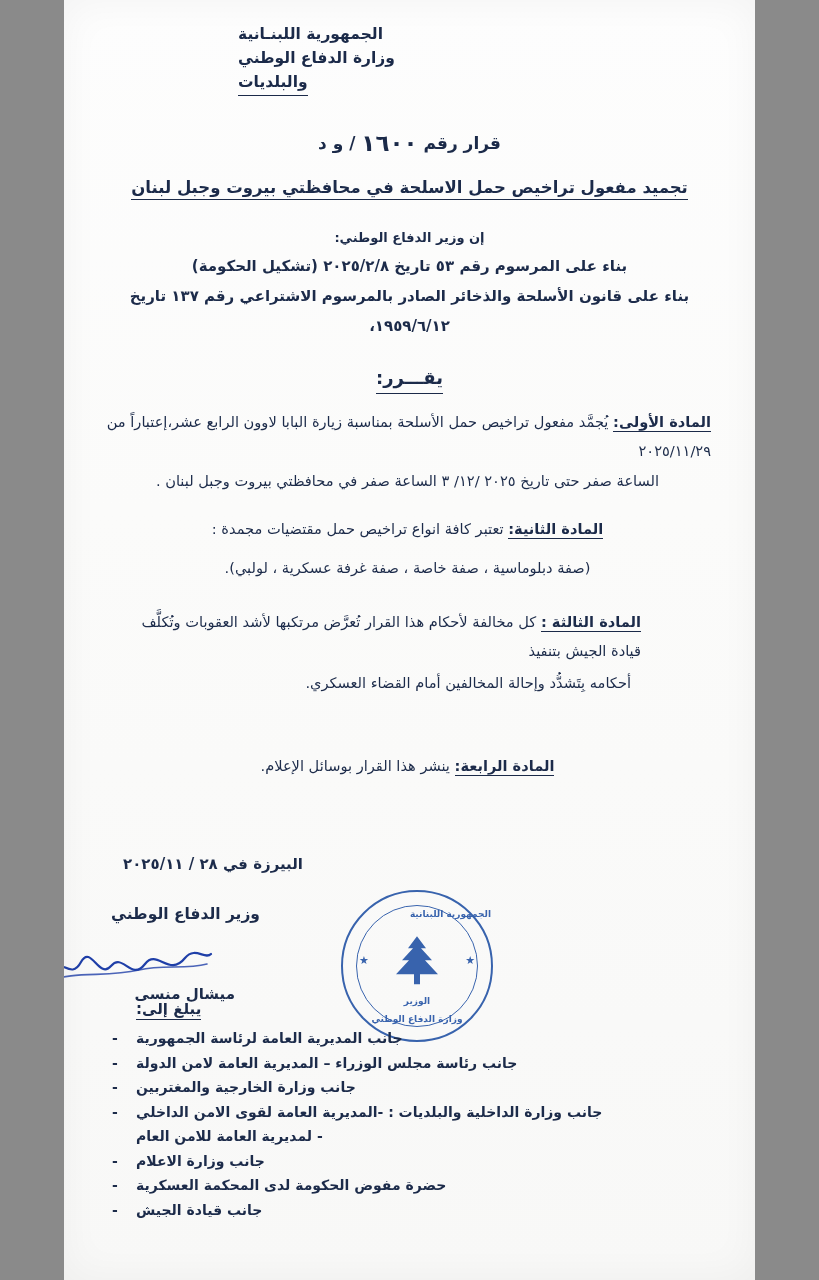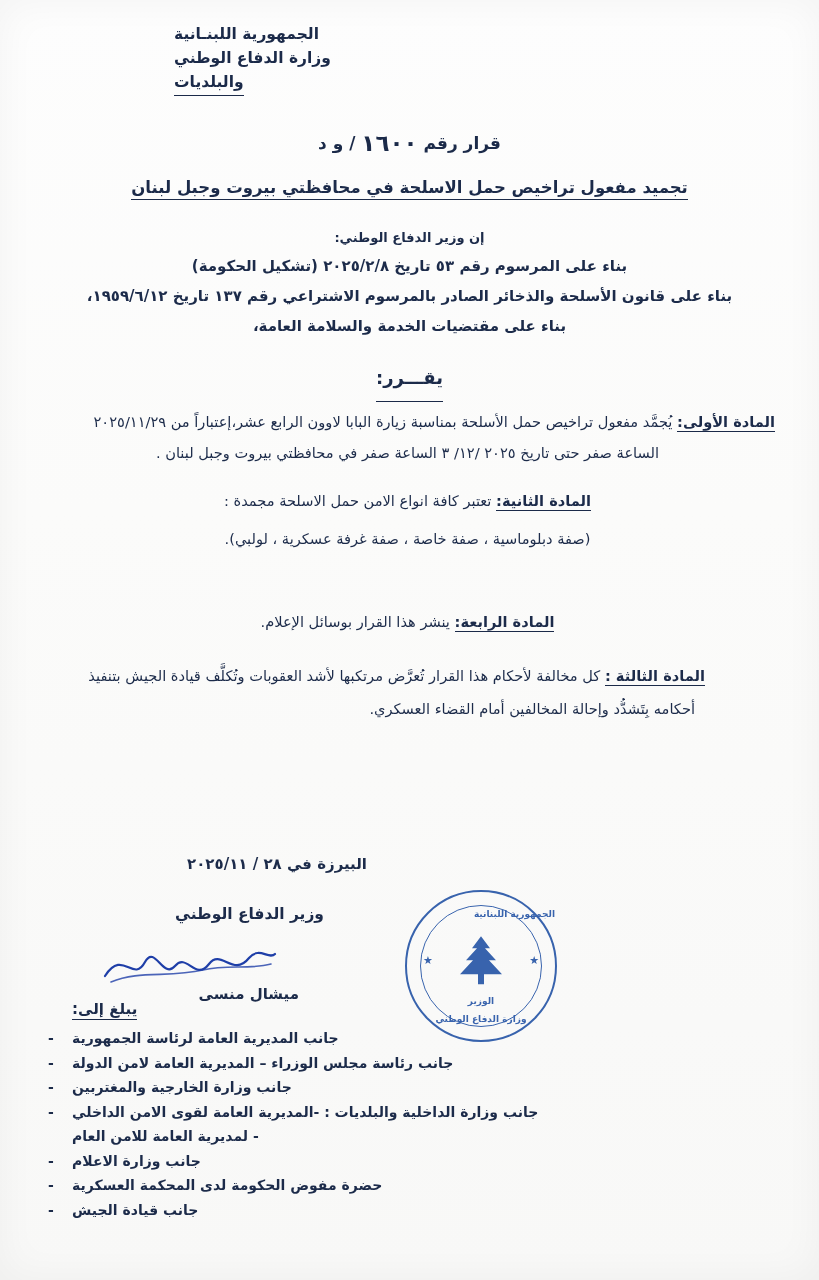--- a/index.html
+++ b/index.html
@@ -2,21 +2,21 @@
 <html lang="ar" dir="rtl"><head>
 <meta charset="utf-8">
 <style>
   html, body {
     margin: 0;
     padding: 0;
     background: #8a8a8a;
   }
   .page {
     position: relative;
-    width: 819px;
+    width: 691px;
     height: 1280px;
     margin: 0 auto;
     background: #ffffff;
     overflow: hidden;
     font-family: "DejaVu Sans", "Liberation Sans", sans-serif;
     color: #1c2b4a;
     direction: rtl;
   }
   
   .paper-tint {
@@ -79,21 +79,21 @@
   .preamble .lead { font-weight: 700; font-size: 13px; }
   .yuqarrir {
     margin-top: 26px;
     text-align: center;
     font-size: 18px;
     font-weight: 700;
     letter-spacing: 4px;
   }
   .yuqarrir span {
     border-bottom: 1.4px solid #1b2a49;
-    padding-bottom: 13px;
+    padding-bottom: 5px;
   }
   .article {
     margin-top: 20px;
     font-size: 14.6px;
     line-height: 1.95;
     text-align: justify;
     padding-right: 10px;
     padding-left: 6px;
   }
   .art-label {
@@ -254,48 +254,47 @@
     </div>
 
     <div class="subject">
       <span>تجميد مفعول تراخيص حمل الاسلحة في محافظتي بيروت وجبل لبنان</span>
     </div>
 
     <div class="preamble">
       <div class="lead">إن وزير الدفاع الوطني:</div>
       <div>بناء على المرسوم رقم ٥٣ تاريخ ٢٠٢٥/٢/٨ (تشكيل الحكومة)</div>
       <div>بناء على قانون الأسلحة والذخائر الصادر بالمرسوم الاشتراعي رقم ١٣٧ تاريخ ١٩٥٩/٦/١٢،</div>
-      <div>بناء على مقتضيات الخدمة والسلامة العامة،</div>
     </div>
 
     <div class="yuqarrir">
       <span>يقـــرر:</span>
     </div>
 
     <div class="article art-1">
       <span class="art-label">المادة الأولى:</span>
       <span>يُجمَّد مفعول تراخيص حمل الأسلحة بمناسبة زيارة البابا لاوون الرابع عشر،إعتباراً من ٢٠٢٥/١١/٢٩</span>
       <span class="line2">الساعة صفر حتى تاريخ ٢٠٢٥ /١٢/ ٣ الساعة صفر في محافظتي بيروت وجبل لبنان .</span>
     </div>
 
     <div class="article art-2">
       <span class="art-label">المادة الثانية:</span>
-      <span>تعتبر كافة انواع الامن حمل الاسلحة مجمدة :</span>
+      <span>تعتبر كافة انواع تراخيص حمل مقتضيات مجمدة :</span>
       <span class="line2">(صفة دبلوماسية ، صفة خاصة ، صفة غرفة عسكرية ، لولبي).</span>
-    </div>
-
-    <div class="article art-4">
-      <span class="art-label">المادة الرابعة:</span>
-      <span>ينشر هذا القرار بوسائل الإعلام.</span>
     </div>
 
     <div class="article art-3">
       <span class="art-label">المادة الثالثة :</span>
       <span>كل مخالفة لأحكام هذا القرار تُعرَّض مرتكبها لأشد العقوبات وتُكلَّف قيادة الجيش بتنفيذ</span>
       <span class="line2">أحكامه بِتَشدُّد وإحالة المخالفين أمام القضاء العسكري.</span>
+    </div>
+
+    <div class="article art-4">
+      <span class="art-label">المادة الرابعة:</span>
+      <span>ينشر هذا القرار بوسائل الإعلام.</span>
     </div>
 
   </div>
 
   <div class="signature-block">
     <div class="sig-date">البيرزة في ٢٨ / ٢٠٢٥/١١</div>
     <div class="sig-title">وزير الدفاع الوطني</div>
 
     <svg class="sig-scribble" viewBox="0 0 180 50">
       <path d="M6,36 C24,8 34,44 46,22 C56,4 64,40 76,26 C88,12 96,42 110,24 C122,8 134,38 150,18 C160,6 170,20 176,14" fill="none" stroke="#1f3fa8" stroke-width="2.2" stroke-linecap="round"></path>

